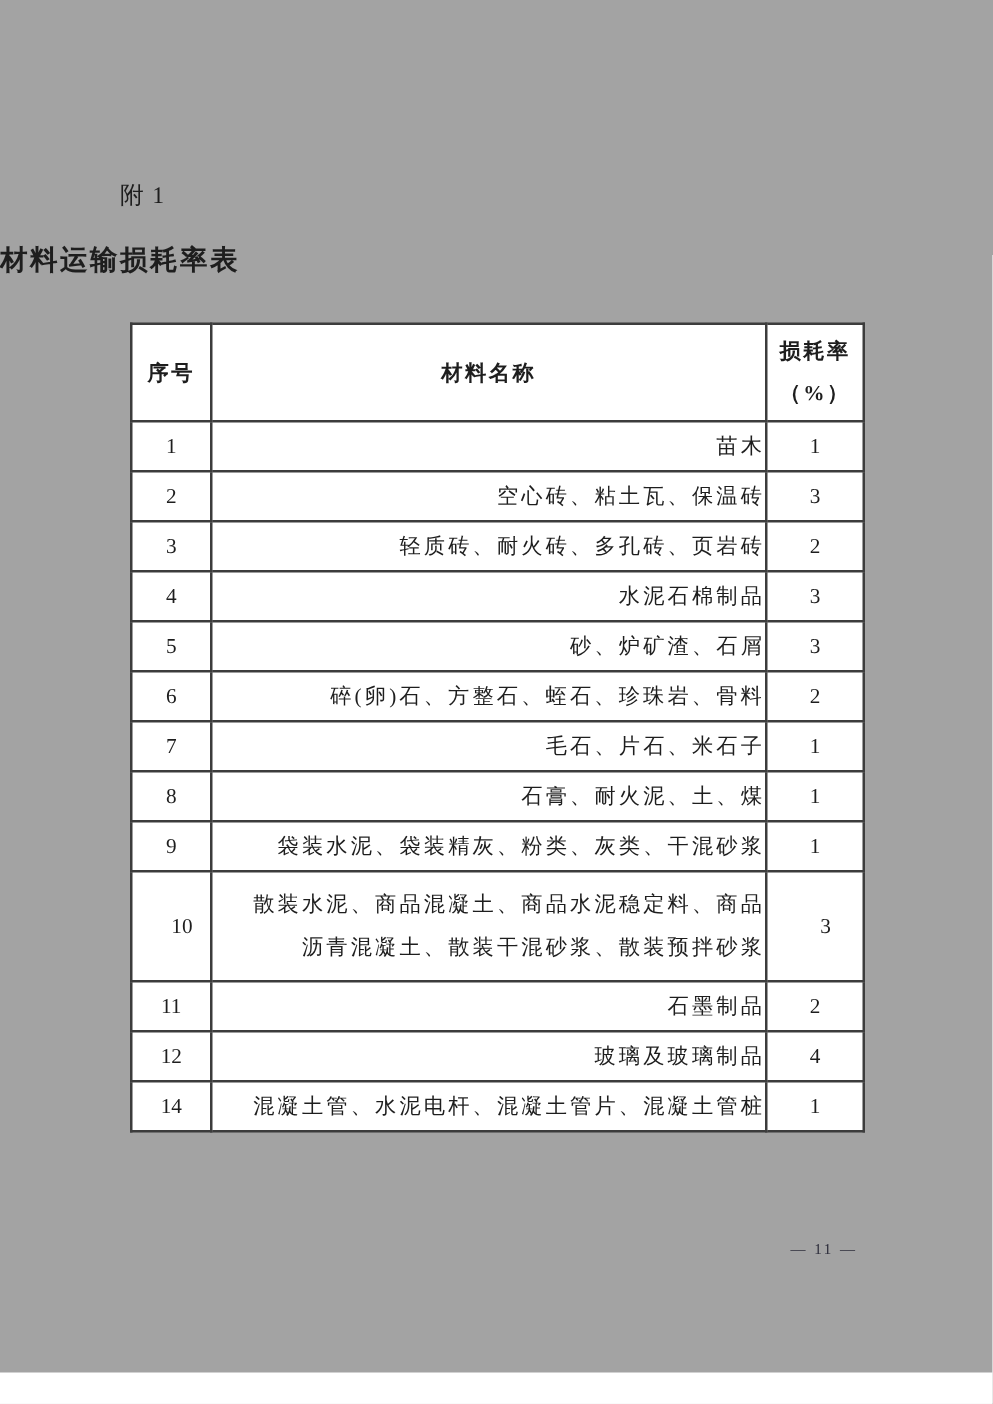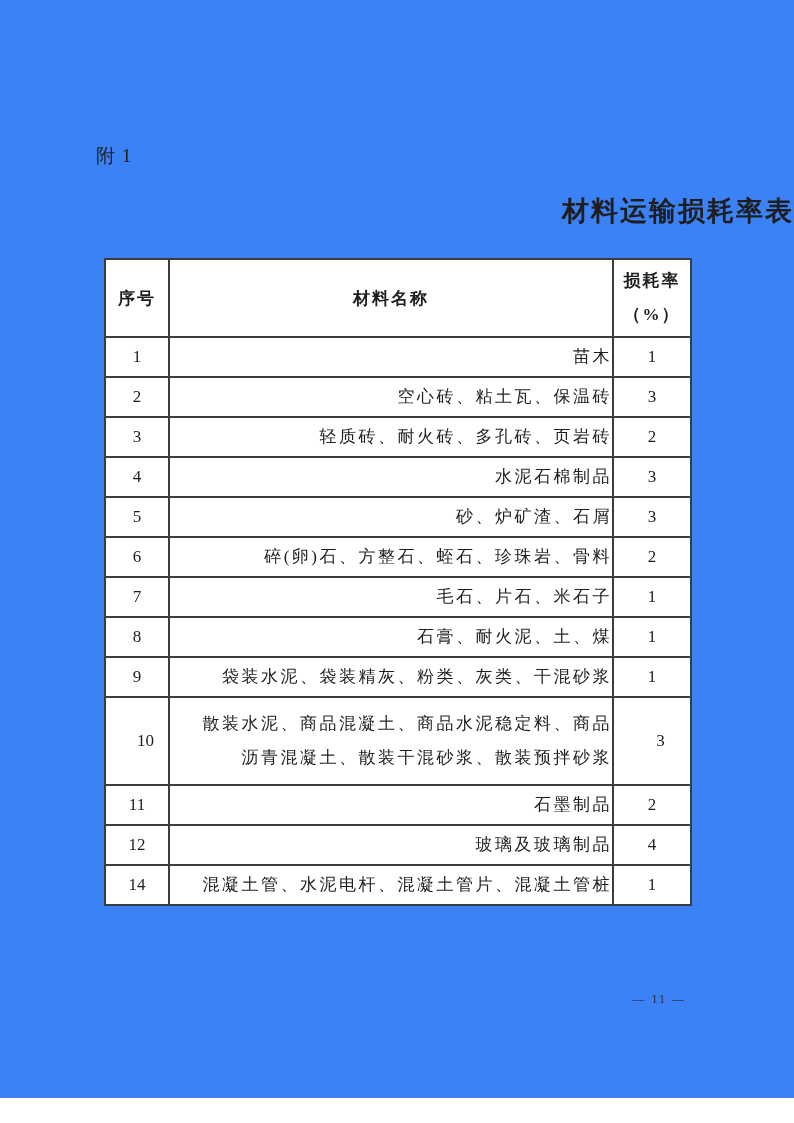--- a/index.html
+++ b/index.html
@@ -5,35 +5,35 @@
   * { margin: 0; padding: 0; box-sizing: border-box; }
   html, body {
     width: 794px; height: 1123px;
     background: #ffffff;
     font-family: "Liberation Serif", "DejaVu Serif", serif;
     color: #1e1e1e;
   }
   .doc-page {
     position: relative;
     width: 794px; height: 1098px;
-    background: #3b82f6;
+    background: #a3a3a3;
     overflow: hidden;
   }
   .attachment-label {
     position: absolute;
     left: 96px; top: 143px;
     font-size: 19px;
     letter-spacing: 1px;
   }
   .doc-title {
     position: absolute;
     left: 0; top: 193px;
     width: 100%;
-    text-align: right;
-    font-size: 27px;
+    text-align: left;
+    font-size: 22px;
     font-weight: bold;
     letter-spacing: 2px;
   }
   table.loss-table {
     position: absolute;
     left: 104px; top: 258px;
     width: 586px;
     border-collapse: collapse;
     table-layout: fixed;
   }

